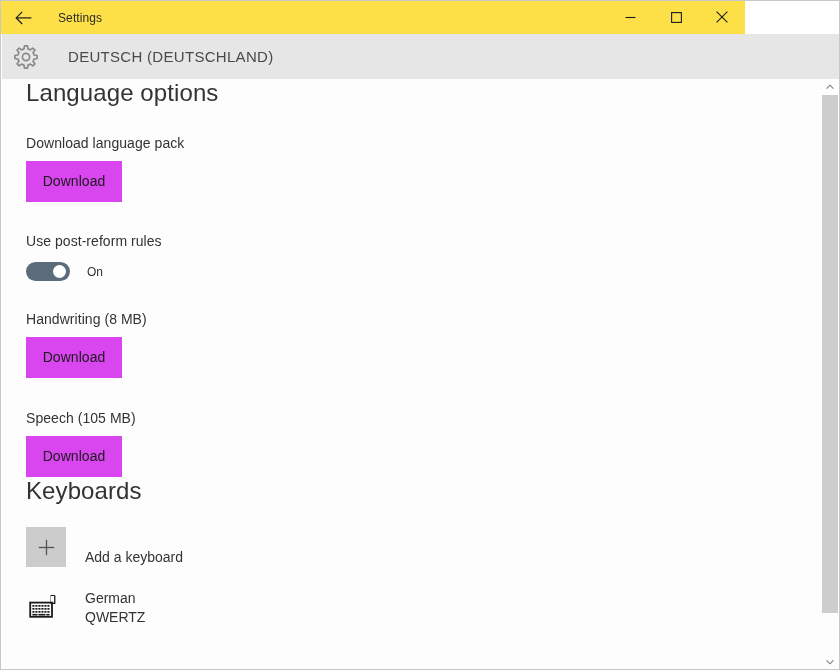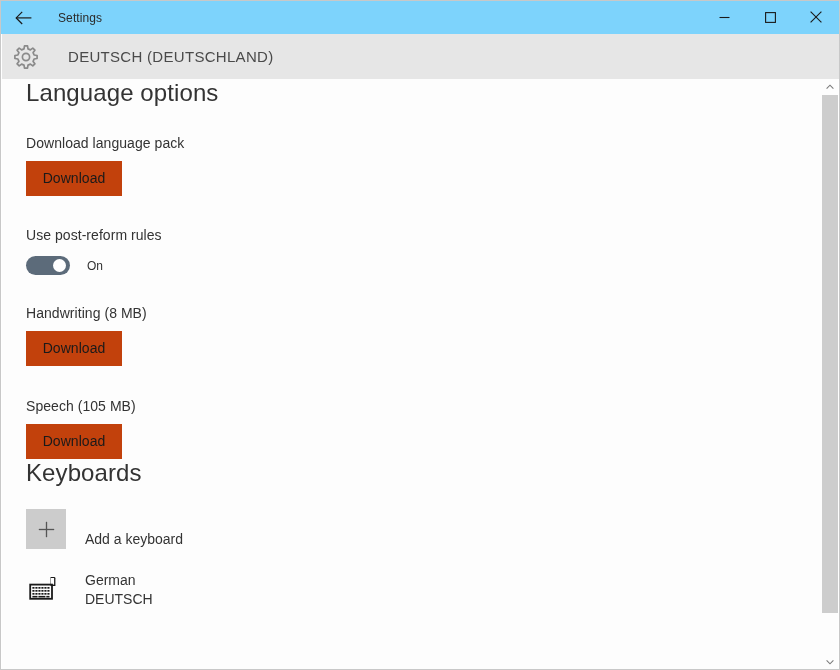--- a/index.html
+++ b/index.html
@@ -24,23 +24,23 @@
     box-sizing: border-box;
     border: 1px solid #c8c8c8;
     background: #ffffff;
     overflow: hidden;
   }
 
   
   .titlebar {
     position: absolute;
     top: 0; left: 0;
-    width: 838px;
+    width: 744px;
     height: 33px;
-    background: #7dd3fc;
+    background: #fde047;
     display: flex;
     align-items: center;
   }
   .back-btn {
     width: 44px;
     height: 32px;
     display: flex;
     align-items: center;
     justify-content: center;
     flex: 0 0 auto;
@@ -127,25 +127,25 @@
     letter-spacing: .05px;
   }
   .lbl-download-pack { margin-top: 27px; }
   .lbl-postreform   { margin-top: 30px; }
   .lbl-handwriting  { margin-top: 29px; }
   .lbl-speech       { margin-top: 31px; }
 
   .btn {
     display: inline-block;
     min-width: 96px;
-    height: 35px;
+    height: 41px;
     line-height: 31px;
     padding: 0 14px;
     box-sizing: border-box;
-    background: #c2410c;
+    background: #d946ef;
     border: none;
     color: #1a1a1a;
     font-family: inherit;
     font-size: 14px;
     text-align: center;
     letter-spacing: .05px;
     margin-top: 9px;
   }
 
   
@@ -372,21 +372,21 @@
 
               <rect x="3.4" y="20.9" width="5.1" height="1.6"></rect>
               <rect x="9.4" y="20.9" width="7.0" height="1.6"></rect>
               <rect x="17.3" y="20.9" width="3.2" height="1.6"></rect>
             </g>
           </svg>
         </span>
       </div>
       <div class="kb-text">
         <span class="l1">German</span>
-        <span class="l2">DEUTSCH</span>
+        <span class="l2">QWERTZ</span>
       </div>
     </div>
 
   </div>
 
   <div class="scrollbar">
     <div class="sb-arrow">
       <span>
         <svg width="8" height="6" viewBox="0 0 8 6" aria-hidden="true">
           <path d="M0.6 4.6 L4 1.2 L7.4 4.6" fill="none" stroke="#7a7a7a" stroke-width="1.1"></path>

